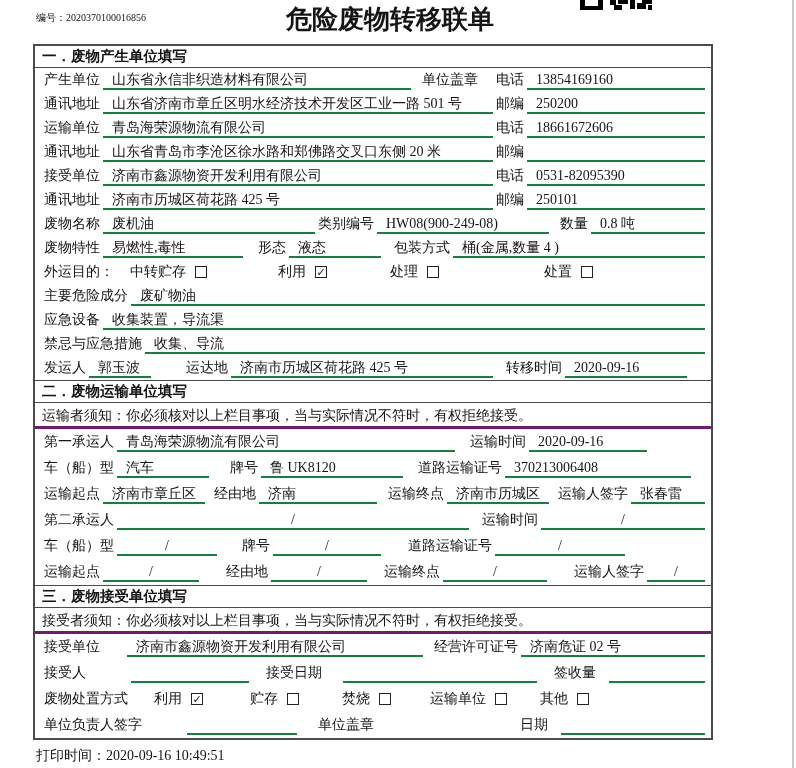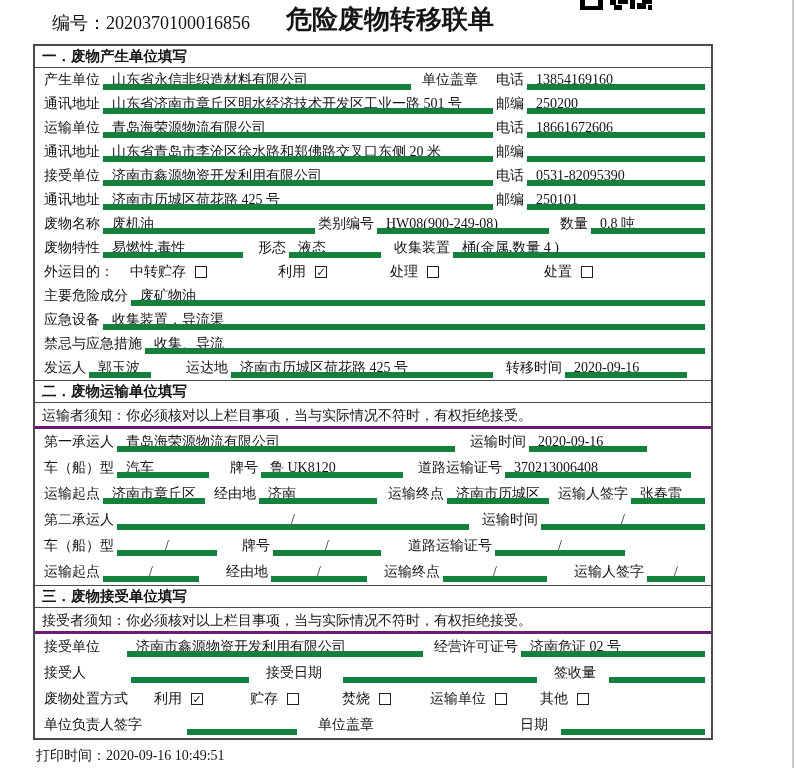--- a/index.html
+++ b/index.html
@@ -4,34 +4,34 @@
 <style>
   * { margin:0; padding:0; box-sizing:border-box; }
   html,body { background:#ffffff; }
   .page {
     position:relative; width:796px; height:768px; background:#fff;
     font-family:"Liberation Serif","DejaVu Serif",serif;
     font-size:14px; color:#141414; overflow:hidden;
   }
   .page-edge { position:absolute; right:2px; top:0; width:2px; height:768px; background:#c9c9c9; }
   .hdr { position:absolute; left:0; top:0; width:796px; height:44px; }
-  .doc-no { position:absolute; left:52px; top:11px; font-size:18px; white-space:nowrap; }
+  .doc-no { position:absolute; left:36px; top:11px; font-size:10px; white-space:nowrap; }
   .main-title { position:absolute; left:180px; width:420px; top:2px; text-align:center;
     font-size:26px; font-weight:bold; white-space:nowrap; }
   .qr { position:absolute; left:580px; top:0; }
   .form { position:absolute; left:33px; top:44px; width:680px; border:2px solid #4b4b4b; background:#fff; }
   .sec-hdr { height:22px; line-height:21px; font-weight:bold; padding-left:7px;
     border-bottom:1px solid #4b4b4b; font-size:14.5px; }
   .sec2, .sec3 { border-top:1.5px solid #4b4b4b; }
   .row { display:flex; align-items:center; padding:0 6px; }
   .sec1 .row { height:24px; }
   .sec2 .row, .sec3 .row { height:26px; }
   .notice { height:26px; line-height:25px; padding-left:7px; border-bottom:3px solid #701a75; white-space:nowrap; }
   .lbl { white-space:nowrap; padding:0 3px; flex:0 0 auto; }
-  .val { border-bottom:6px solid #15803d; white-space:nowrap; overflow:hidden;
+  .val { border-bottom:2px solid #15803d; white-space:nowrap; overflow:hidden;
     height:19px; line-height:18px; padding:0 0 0 9px; flex:0 0 auto; }
   .val.c { text-align:center; padding:0; }
   .grow { flex:1 1 auto; }
   .sp { flex:1 1 auto; }
   .cb { flex:0 0 auto; width:12px; height:12px; border:1px solid #222; margin-left:6px;
     font-size:11px; line-height:11px; text-align:center; font-family:"DejaVu Sans",sans-serif; }
   .ftr { position:absolute; left:36px; top:747px; white-space:nowrap; }
 </style>
 </head>
 <body>
@@ -114,21 +114,21 @@
         <span class="val" style="width:172px">HW08(900-249-08)</span>
         <span class="lbl" style="margin-left:8px">数量</span>
         <span class="val grow">0.8 吨</span>
       </div>
 
       <div class="row">
         <span class="lbl">废物特性</span>
         <span class="val" style="width:140px">易燃性,毒性</span>
         <span class="lbl" style="margin-left:12px">形态</span>
         <span class="val" style="width:92px">液态</span>
-        <span class="lbl" style="margin-left:10px">收集装置</span>
+        <span class="lbl" style="margin-left:10px">包装方式</span>
         <span class="val grow">桶(金属,数量 4 )</span>
       </div>
 
       <div class="row">
         <span class="lbl">外运目的：</span>
         <span class="lbl" style="margin-left:10px">中转贮存</span>
         <span class="cb"></span>
         <span class="lbl" style="margin-left:68px">利用</span>
         <span class="cb">✓</span>
         <span class="lbl" style="margin-left:60px">处理</span>

